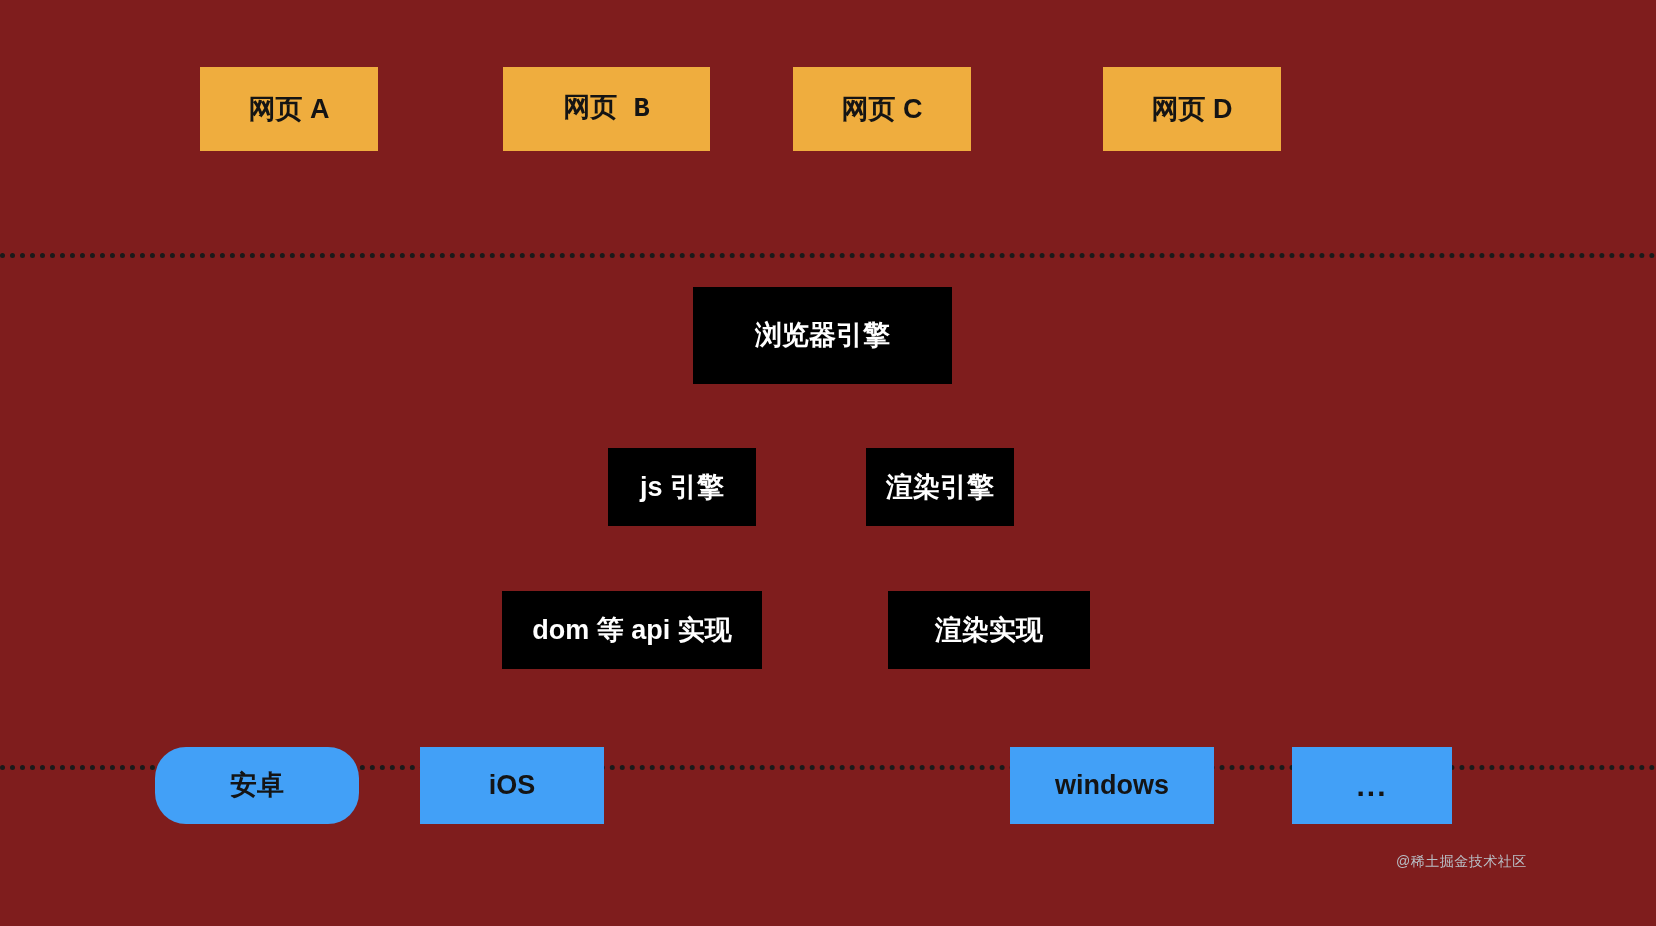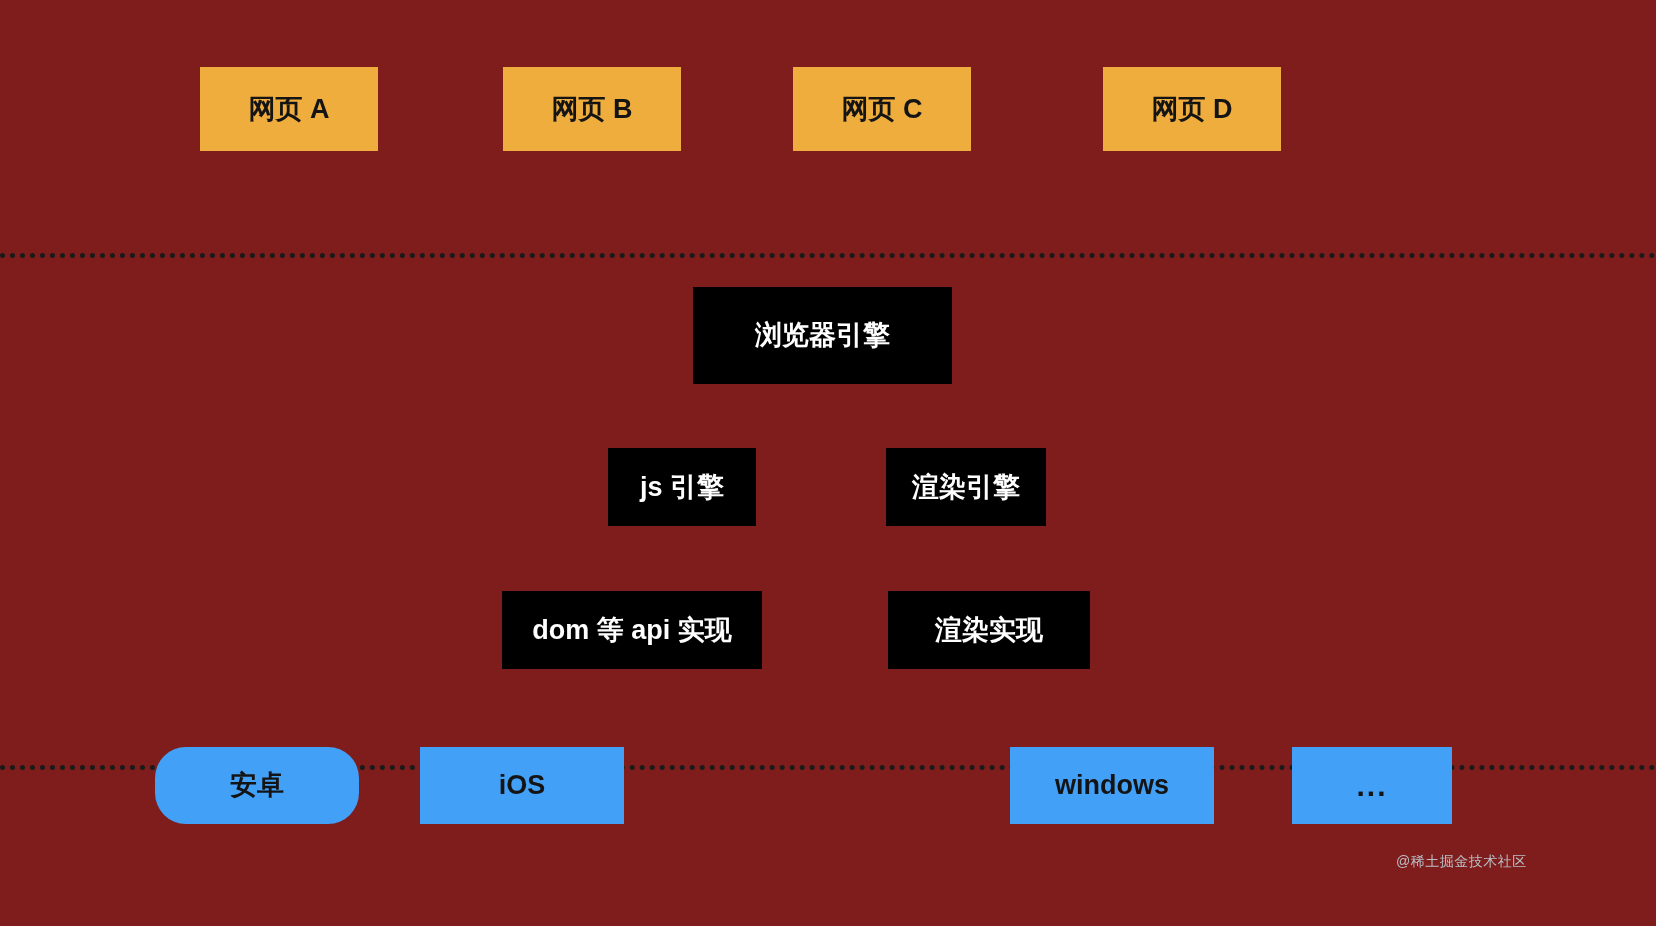--- a/index.html
+++ b/index.html
@@ -76,21 +76,21 @@
 </style>
 </head>
 <body style="background: rgb(255, 255, 255);">
 
 <div id="canvas" style="background: #7f1d1d; padding-left: 32px;">
 
   <div class="node node-webpage" style="left: 200px; top: 67px; width: 178px; height: 84px; background: rgb(239, 173, 62);">
     <span>网页 A</span>
   </div>
 
-  <div class="node node-webpage" style="left: 503px; top: 67px; width: 178px; height: 84px; background: rgb(239, 173, 62);">
+  <div class="node node-webpage" style="left: 503px; top: 67px; width: 207px; height: 84px; background: rgb(239, 173, 62); font-family: Liberation Mono, monospace;">
     <span>网页 B</span>
   </div>
 
   <div class="node node-webpage" style="left: 793px; top: 67px; width: 178px; height: 84px; background: rgb(239, 173, 62);">
     <span>网页 C</span>
   </div>
 
   <div class="node node-webpage" style="left: 1103px; top: 67px; width: 178px; height: 84px; background: rgb(239, 173, 62);">
     <span>网页 D</span>
   </div>
@@ -98,39 +98,39 @@
   <div class="divider" style="top: 253px; border-top-color: rgb(26, 26, 26);"></div>
 
   <div class="node node-engine" style="left: 693px; top: 287px; width: 259px; height: 97px; background: rgb(0, 0, 0); color: rgb(255, 255, 255);">
     <span>浏览器引擎</span>
   </div>
 
   <div class="node node-engine" style="left: 608px; top: 448px; width: 148px; height: 78px; background: rgb(0, 0, 0); color: rgb(255, 255, 255);">
     <span>js 引擎</span>
   </div>
 
-  <div class="node node-engine" style="left: 886px; top: 448px; width: 160px; height: 78px; background: rgb(0, 0, 0); color: rgb(255, 255, 255);">
+  <div class="node node-engine" style="left: 866px; top: 448px; width: 148px; height: 78px; background: rgb(0, 0, 0); color: rgb(255, 255, 255);">
     <span>渲染引擎</span>
   </div>
 
   <div class="node node-engine" style="left: 502px; top: 591px; width: 260px; height: 78px; background: rgb(0, 0, 0); color: rgb(255, 255, 255);">
     <span>dom 等 api 实现</span>
   </div>
 
   <div class="node node-engine" style="left: 888px; top: 591px; width: 202px; height: 78px; background: rgb(0, 0, 0); color: rgb(255, 255, 255);">
     <span>渲染实现</span>
   </div>
 
   <div class="divider" style="top: 765px; border-top-color: rgb(26, 26, 26);"></div>
 
   <div class="node node-os" style="left: 155px; top: 747px; width: 204px; height: 77px; background: rgb(66, 160, 247); border-radius: 31px;">
     <span>安卓</span>
   </div>
 
-  <div class="node node-os" style="left: 420px; top: 747px; width: 204px; height: 77px; background: rgb(66, 160, 247); text-align: center;">
+  <div class="node node-os" style="left: 420px; top: 747px; width: 184px; height: 77px; background: rgb(66, 160, 247); text-align: center;">
     <span>iOS</span>
   </div>
 
 
   <div class="node node-os" style="left: 1010px; top: 747px; width: 204px; height: 77px; background: rgb(66, 160, 247);">
     <span>windows</span>
   </div>
 
   <div class="node node-os is-ellipsis" style="left: 1292px; top: 747px; width: 160px; height: 77px; background: rgb(66, 160, 247);">
     <span>...</span>

